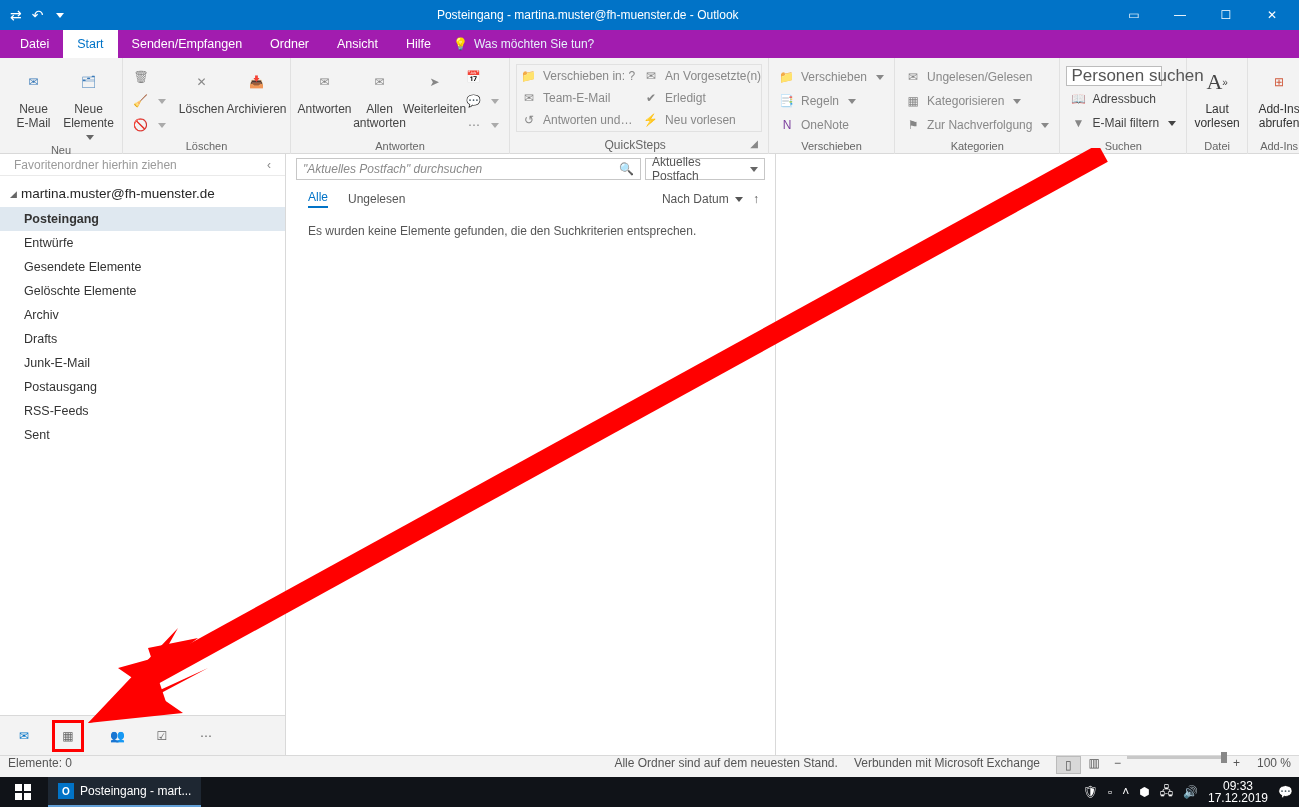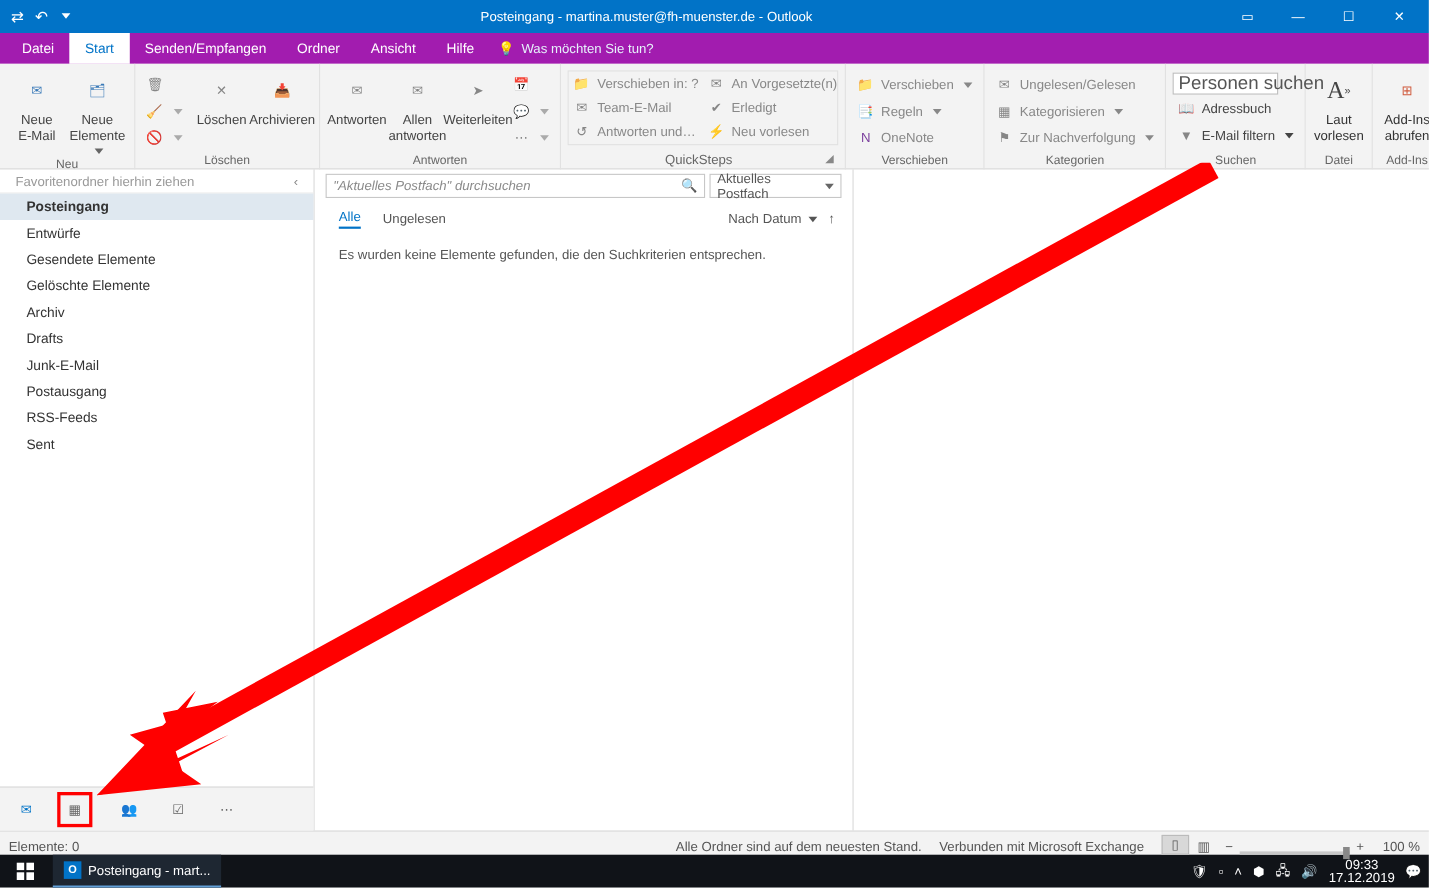--- a/index.html
+++ b/index.html
@@ -54,21 +54,21 @@
   .searchbox { flex:1; display:flex; align-items:center; border:1px solid #c7c7c7; height:22px; padding:0 6px; color:#8a8a8a; font-style:italic; justify-content:space-between; background:#fff; }
   .scopebox { width:120px; display:flex; align-items:center; border:1px solid #c7c7c7; height:22px; padding:0 6px; justify-content:space-between; color:#555; background:#fff; font-size:11.5px; }
   .filterrow { display:flex; align-items:center; padding:6px 16px 2px 22px; gap:20px; font-size:12.5px; color:#555; }
   .filterrow .active { color:#0173c7; border-bottom:2px solid #0173c7; padding-bottom:2px; }
   .sortright { margin-left:auto; display:flex; align-items:center; gap:10px; font-size:12px; color:#555; }
   .emptymsg { padding:14px 22px; font-size:12px; color:#555; }
 
   .reading { flex:1; }
 
   
-  .statusbar { height:22px; background:#f3f3f3; border-top:1px solid #d9d9d9; display:flex; align-items:flex-end; font-size:11.5px; color:#555; padding:0 8px; }
+  .statusbar { height:22px; background:#f3f3f3; border-top:1px solid #d9d9d9; display:flex; align-items:flex-start; font-size:11.5px; color:#555; padding:0 8px; }
   .statusbar .spacer { flex:1; }
 
   
   .taskbar { height:30px; background:#101318; display:flex; align-items:center; color:#fff; }
   .taskbar .tb { width:46px; height:30px; display:flex; align-items:center; justify-content:center; color:#fff; }
   .taskbar .app { display:flex; align-items:center; gap:6px; background:#1e2732; height:30px; padding:0 10px; margin-left:2px; font-size:12px; border-bottom:2px solid #62a0d8; }
   .taskbar .tray { margin-left:auto; display:flex; align-items:center; gap:10px; padding-right:6px; }
   .clock { text-align:center; font-size:10.5px; line-height:12px; }
 
   
@@ -308,20 +308,21 @@
   </div>
 
 </div>
 
 <div class="main">
   <div class="sidebar">
     <div class="favhint">
       <span>Favoritenordner hierhin ziehen</span>
       <span style="color:#888;">‹</span>
     </div>
+    <div class="account">martina.muster@fh-muenster.de</div>
     <ul class="folderlist">
       <li class="sel">Posteingang</li>
       <li>Entwürfe</li>
       <li>Gesendete Elemente</li>
       <li>Gelöschte Elemente</li>
       <li>Archiv</li>
       <li>Drafts</li>
       <li>Junk-E-Mail</li>
       <li>Postausgang</li>
       <li>RSS-Feeds</li>

